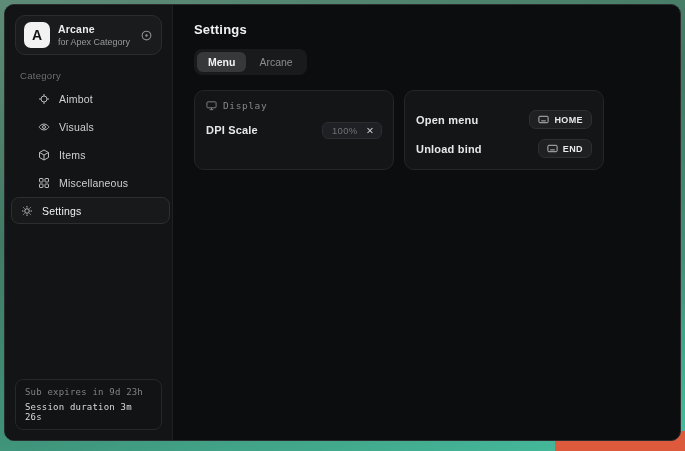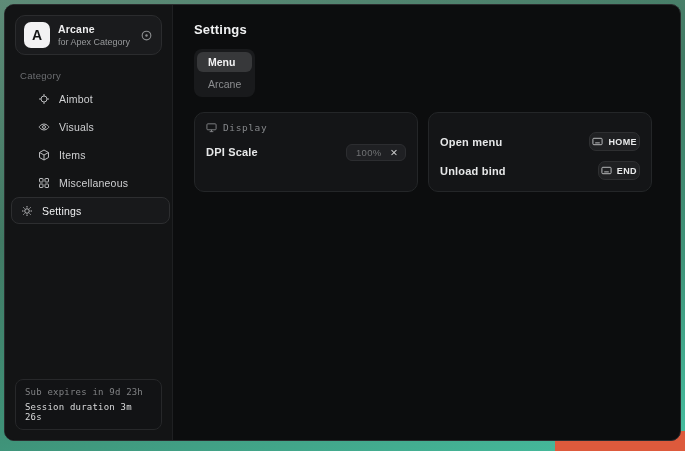--- a/index.html
+++ b/index.html
@@ -64,30 +64,30 @@
   }
   .foot-line1 { font-size:9px; color:#808284; letter-spacing:.2px; }
   .foot-line2 { font-size:9px; color:#d9dadb; margin-top:5px; letter-spacing:.2px; }
 
   
   .main { flex:1; padding:17px 13px 0 21px; }
   .page-title { font-size:13px; font-weight:700; color:#f1f2f3; letter-spacing:.2px; }
 
   .tabs {
     margin-top:12px; display:inline-flex; gap:2px;
-    background:#191a1c; border-radius:8px; padding:3px;flex-direction:column;
+    background:#191a1c; border-radius:8px; padding:3px;
   }
   .tab {
     font-size:10.5px; padding:4px 11px; border-radius:6px; color:#8b8d8f; cursor:default;
   }
   .tab.active { background:#37383a; color:#f3f3f4; font-weight:600; }
 
   .cards { margin-top:15px; display:flex; gap:10px; }
   .card {
-    width:224px; border-radius:10px; background:#141517;
+    width:200px; border-radius:10px; background:#141517;
     border:1px solid #242628; padding:9px 11px 11px 11px;
   }
   .card-header {
     display:flex; align-items:center; gap:6px; color:#85878a;
     font-family:"DejaVu Sans Mono", monospace; font-size:9.5px; letter-spacing:.6px;
   }
   .card-row {
     margin-top:10px; display:flex; align-items:center; justify-content:space-between;
     min-height:18px;
   }
@@ -99,21 +99,21 @@
   }
   .dpi-control {
     display:flex; align-items:flex-start; background:#1f2023;
     border:1px solid #2c2d30; border-radius:6px; padding:2px 7px 2px 9px; gap:8px;
   }
   .dpi-value { font-size:9.5px; color:#717375; letter-spacing:.3px; min-width:26px; }
   .dpi-clear { font-size:9.5px; color:#c9cacb; cursor:default; }
 
   .key-pill {
     display:flex; align-items:center; gap:5px; background:#1f2022;
-    border:1px solid #2e2f31; border-radius:7px; padding:3px 2px;
+    border:1px solid #2e2f31; border-radius:7px; padding:3px 8px;
   }
   .key-pill .kicon { display:flex; color:#c5c6c8; }
   .key-name { font-size:9px; font-weight:700; color:#e9eaeb; letter-spacing:.4px; }
 
   svg { display:block; }
 </style>
 </head>
 <body>
 
 <div class="desktop">

